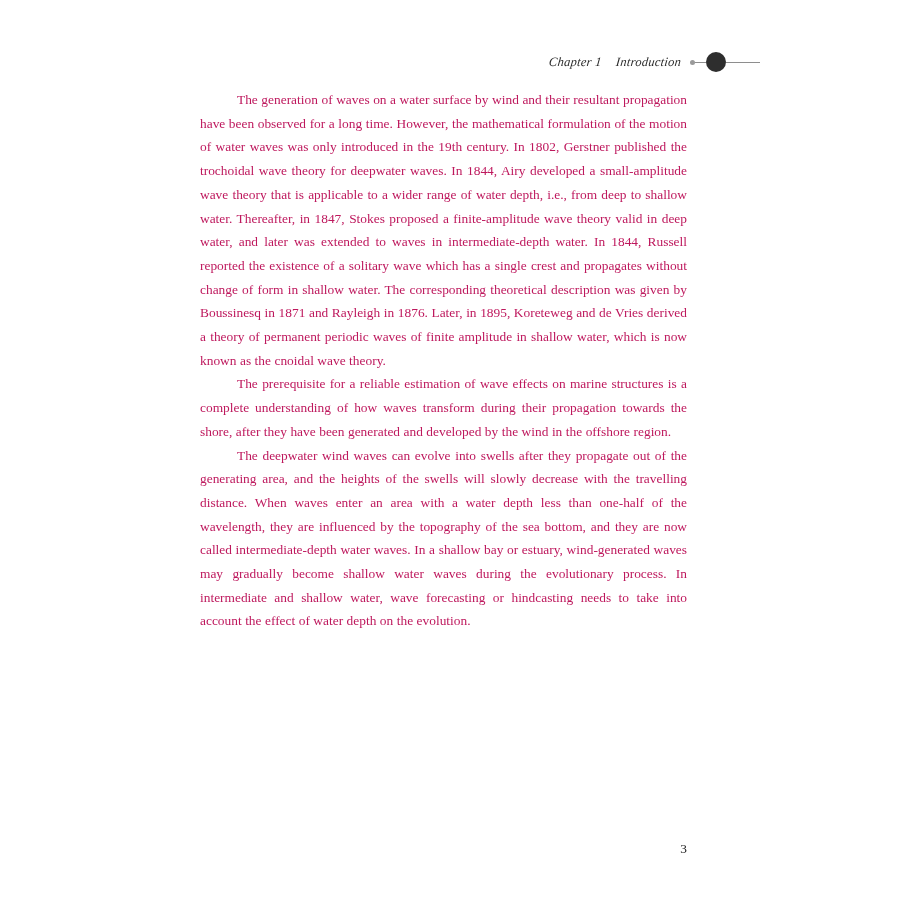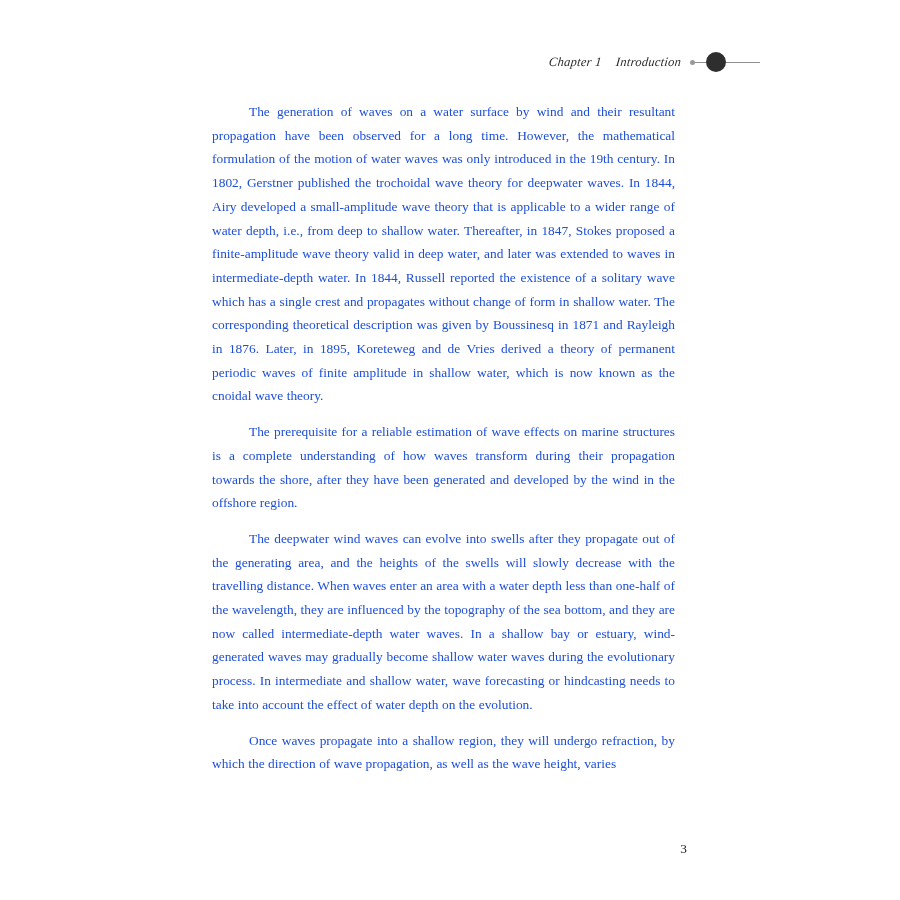--- a/index.html
+++ b/index.html
@@ -84,27 +84,27 @@
   }
 
   
   .body-col {
     position: absolute;
     left: 200px;
     top: 88px;
     width: 487px;
   }
   .para {
-    margin: 12px;
+    margin: 0;
     text-align: justify;
     text-justify: inter-word;
     font-size: 13.4px;
     line-height: 23.7px;
     text-indent: 37px;
-    color: #1d4ed8;
+    color: #be185d;
     word-spacing: 0.15px;
     hyphens: none;
   }
   .para:last-child { text-align: justify; }
 
   
   .folio {
     position: absolute;
     left: 200px;
     top: 840px;
@@ -128,18 +128,17 @@
       <span class="deco-rule-a"></span>
       <span class="deco-dot-big"></span>
       <span class="deco-rule-b"></span>
     </span>
   </div>
 
   <div class="body-col">
     <p class="para">The generation of waves on a water surface by wind and their resultant propagation have been observed for a long time. However, the mathematical formulation of the motion of water waves was only introduced in the 19th century. In 1802, Gerstner published the trochoidal wave theory for deepwater waves. In 1844, Airy developed a small-amplitude wave theory that is applicable to a wider range of water depth, i.e., from deep to shallow water. Thereafter, in 1847, Stokes proposed a finite-amplitude wave theory valid in deep water, and later was extended to waves in intermediate-depth water. In 1844, Russell reported the existence of a solitary wave which has a single crest and propagates without change of form in shallow water. The corresponding theoretical description was given by Boussinesq in 1871 and Rayleigh in 1876. Later, in 1895, Koreteweg and de Vries derived a theory of permanent periodic waves of finite amplitude in shallow water, which is now known as the cnoidal wave theory.</p>
     <p class="para">The prerequisite for a reliable estimation of wave effects on marine structures is a complete understanding of how waves transform during their propagation towards the shore, after they have been generated and developed by the wind in the offshore region.</p>
     <p class="para">The deepwater wind waves can evolve into swells after they propagate out of the generating area, and the heights of the swells will slowly decrease with the travelling distance. When waves enter an area with a water depth less than one-half of the wavelength, they are influenced by the topography of the sea bottom, and they are now called intermediate-depth water waves. In a shallow bay or estuary, wind-generated waves may gradually become shallow water waves during the evolutionary process. In intermediate and shallow water, wave forecasting or hindcasting needs to take into account the effect of water depth on the evolution.</p>
-    <p class="para">Once waves propagate into a shallow region, they will undergo refraction, by which the direction of wave propagation, as well as the wave height, varies</p>
   </div>
 
   <div class="folio">3</div>
 
 </div>
 
 </body></html>

